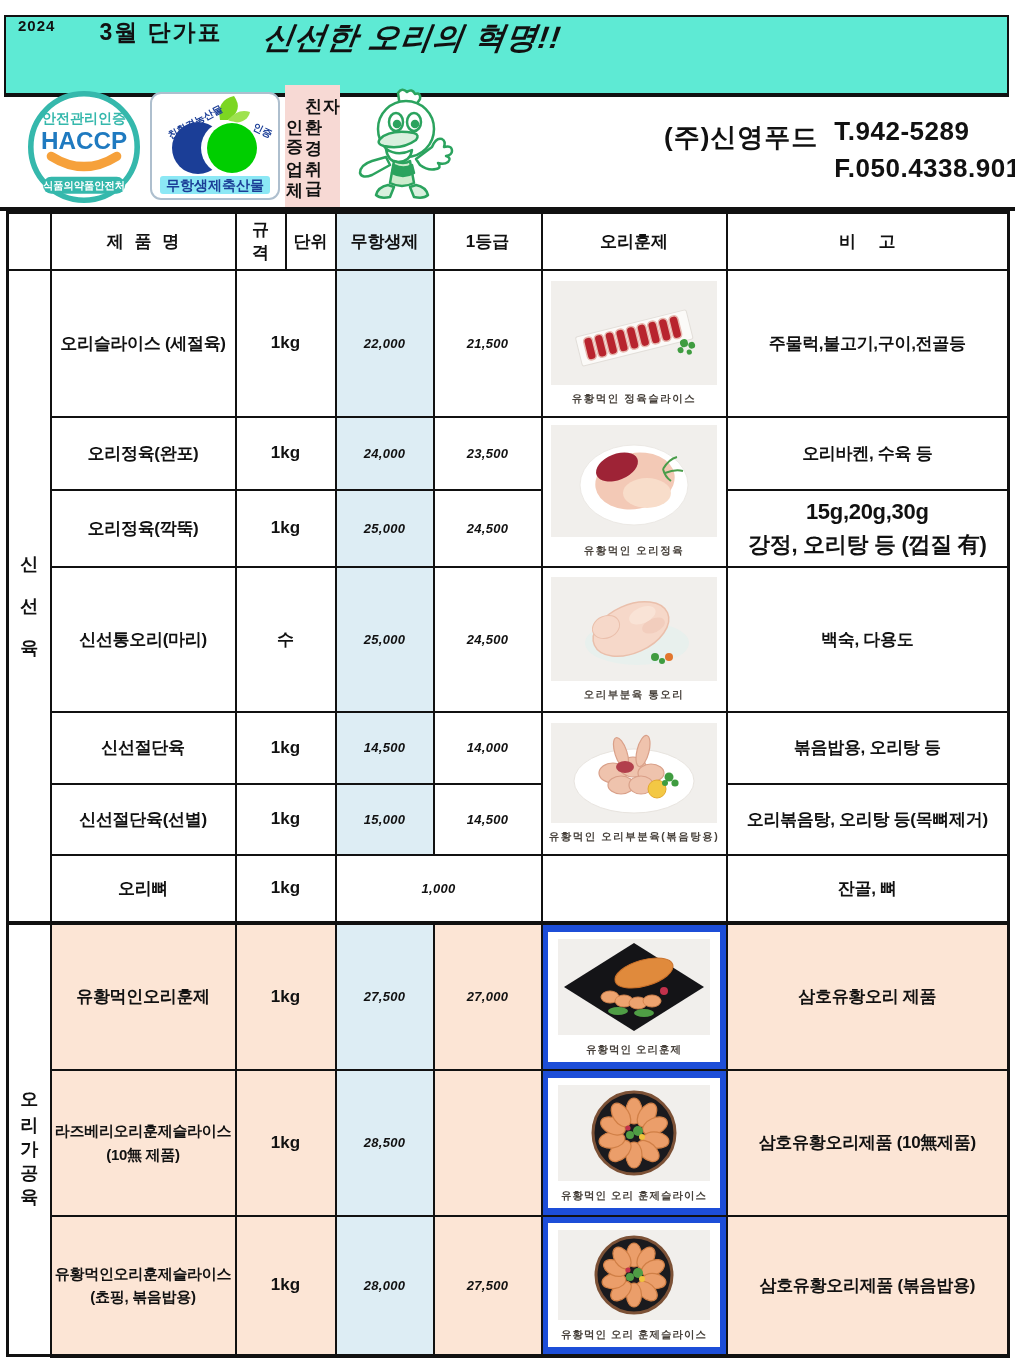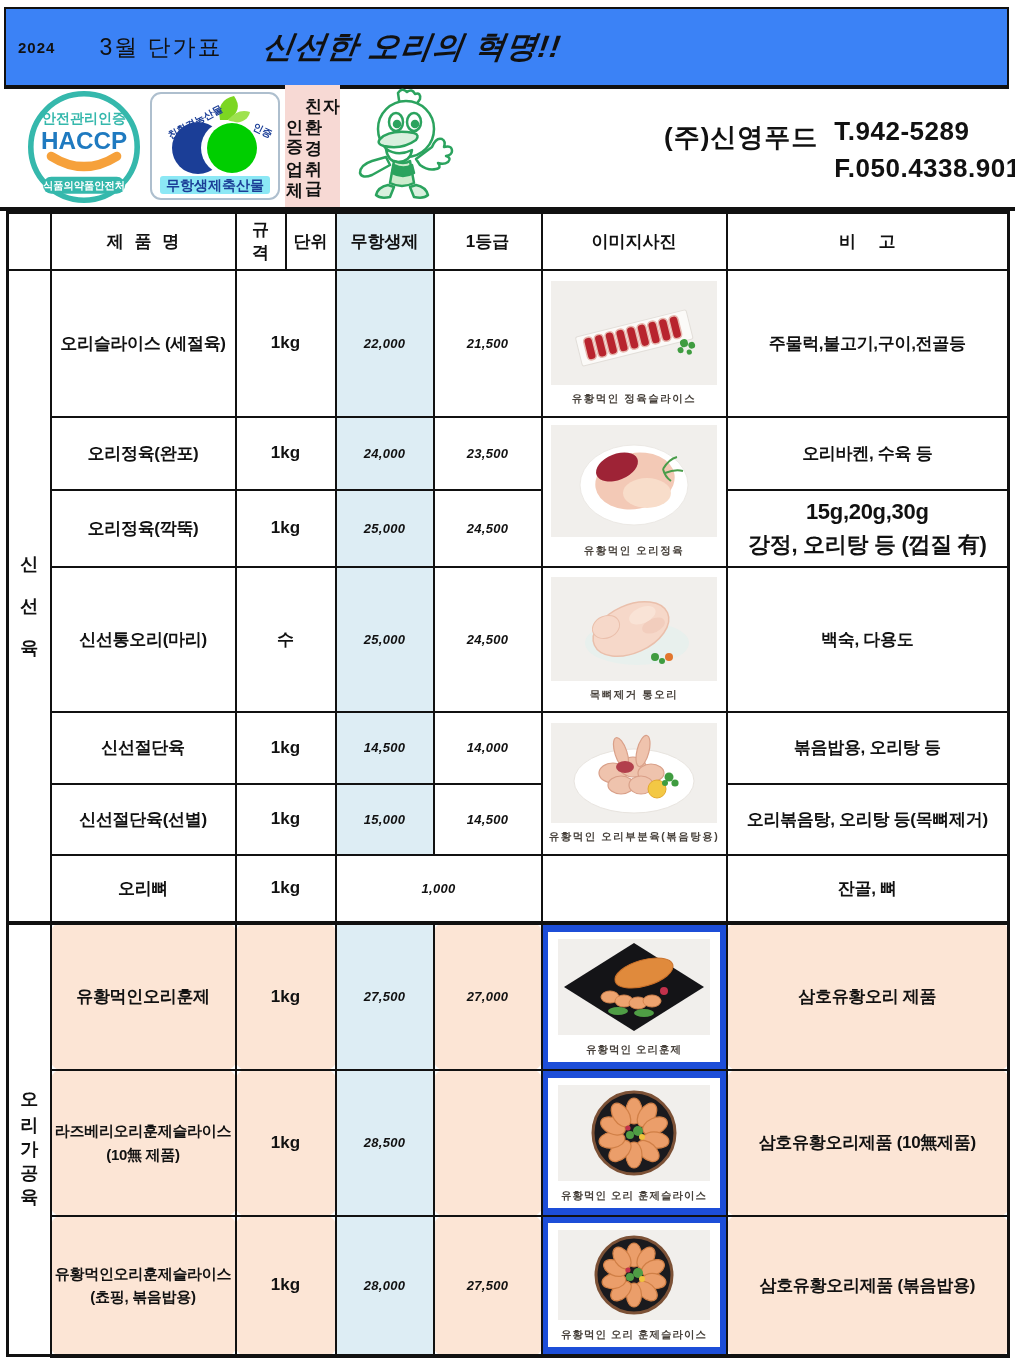--- a/index.html
+++ b/index.html
@@ -1,24 +1,24 @@
 <!DOCTYPE html>
 <html><head>
 <meta charset="utf-8">
 <style>
   html,body { margin:0; padding:0; background:#fff; }
   .page { position:relative; width:1015px; height:1358px; background:#fff;
           font-family:"Liberation Sans",sans-serif; color:#111; overflow:hidden; }
 
   
-  .title-band { position:absolute; left:4px; top:7px; width:1001px; height:76px;
-                background:#3b82f6; border:2px solid #111; border-bottom:4px solid #111;
-                display:flex; align-items:center; }
+  .title-band { position:absolute; left:4px; top:15px; width:1001px; height:76px;
+                background:#5eead4; border:2px solid #111; border-bottom:4px solid #111;
+                display:flex; align-items:flex-start; }
   .year { font-size:15px; font-weight:700; margin-left:12px; letter-spacing:1px; }
-  .doc-title { font-size:23px; font-weight:400; margin-left:44px; letter-spacing:2px; }
+  .doc-title { font-size:23px; font-weight:700; margin-left:44px; letter-spacing:2px; }
   .slogan { font-size:31px; font-weight:800; font-style:italic; margin-left:40px;
             transform:skewX(-8deg); letter-spacing:1px; white-space:nowrap; }
   .brand-box { position:absolute; right:-2px; top:-2px; height:76px; width:280px;
                background:#f8bd8c; border:2px solid #111; display:flex; align-items:center;
                justify-content:center; font-size:37px; font-weight:800; letter-spacing:2px; }
 
   
   .logo-band { position:absolute; left:0; top:85px; width:1015px; height:122px; }
   .haccp { position:absolute; left:28px; top:6px; }
   .eco { position:absolute; left:150px; top:7px; }
@@ -38,21 +38,21 @@
   .price-table { position:absolute; left:6px; top:211px; width:1001px;
                  border-collapse:collapse; table-layout:fixed; }
   .price-table td, .price-table th { border:2px solid #111; padding:0; text-align:center;
                  vertical-align:middle; font-weight:700; color:#111; overflow:hidden; }
   .price-table { border:3px solid #111;padding-left:42px; }
   .sec2 td { border-top:4px solid #111; }
   .lastrow td { border-bottom:4px solid #111; }
   th { font-size:17px; font-weight:800; background:#fff; }
   .ws6 { word-spacing:6px; } .ws10 { word-spacing:10px; } .ws18 { word-spacing:18px; }
   .blue { background:#ddedf4; }
-  .peach { background:#fce5d5;border-radius:10px; }
+  .peach { background:#fce5d5; }
   .imgblue { background:#1d4ed8; }
   .name-cell { font-size:17px; letter-spacing:-0.3px; }
   .name2 { font-size:15px; line-height:1.55; letter-spacing:-0.3px; }
   .spec-cell { font-size:17px; }
   .price-cell { font-size:13px; letter-spacing:0.3px;font-style:italic; }
   .note-cell { font-size:17px; letter-spacing:-0.3px; }
   .note-2l { font-size:22px; line-height:1.5; }
   .vlabel { writing-mode:vertical-lr; text-orientation:upright; font-weight:800;
             font-size:18px; line-height:1; display:inline-block; }
   .vsp24 { letter-spacing:24px; transform:translateY(12px); }
@@ -149,21 +149,21 @@
     </colgroup>
 
     <tbody>
         <tr style="height:57px">
       <th></th>
       <th class="ws6">제 품 명</th>
       <th class="ws10">규 격</th>
       <th>단위</th>
       <th class="blue">무항생제</th>
       <th>1등급</th>
-      <th>이미지사진</th>
+      <th>오리훈제</th>
       <th class="ws18">비 고</th>
     </tr>
 
     <tr style="height:147px">
       <td rowspan="7">
         <span class="vlabel vsp24">신선육</span></td>
       <td class="name-cell">오리슬라이스 (세절육)</td>
       <td class="spec-cell" colspan="2">1kg</td>
       <td class="price-cell blue">22,000</td>
       <td class="price-cell">21,500</td>
@@ -249,21 +249,21 @@
               <ellipse cx="58" cy="40" rx="14" ry="11" fill="#f6d8c9" stroke="#eabfab"></ellipse>
               <ellipse cx="102" cy="58" rx="12" ry="7" fill="#f2cdbd"></ellipse>
               <ellipse cx="96" cy="44" rx="14" ry="8" fill="#f9e3d6"></ellipse>
             </g>
             <g fill="#3f9c40">
                   <circle cx="104" cy="80" r="4"></circle>
                   <circle cx="111" cy="84" r="3"></circle>
                 </g>
             <circle cx="118" cy="80" r="4" fill="#e2762e"></circle>
           </svg>
-          <div class="caption">목뼈제거 통오리</div>
+          <div class="caption">오리부분육 통오리</div>
         </div>
       </td>
       <td class="note-cell">백숙, 다용도</td>
     </tr>
 
     <tr style="height:72px">
       <td class="name-cell">신선절단육</td>
       <td class="spec-cell" colspan="2">1kg</td>
       <td class="price-cell blue">14,500</td>
       <td class="price-cell">14,000</td>

